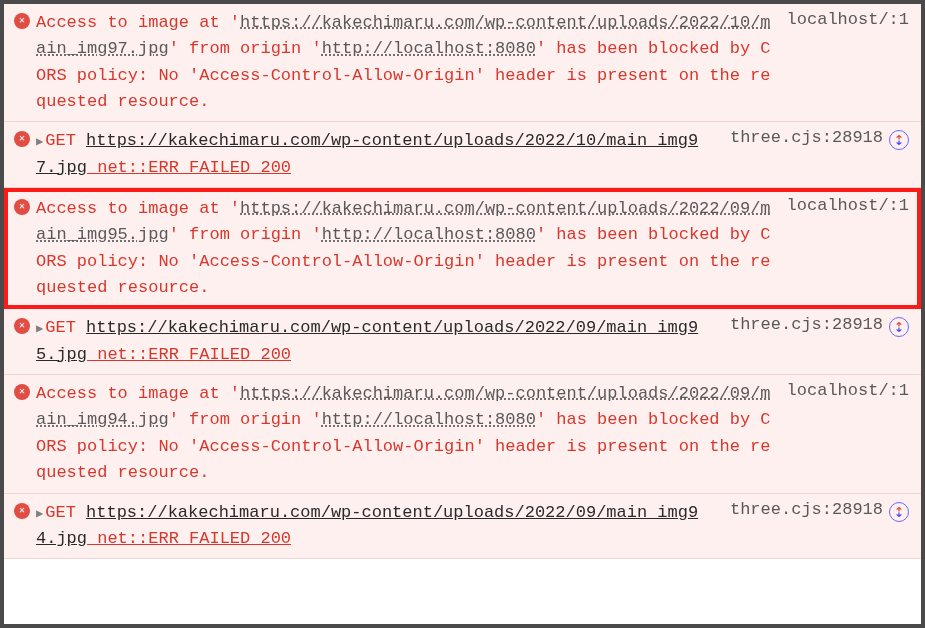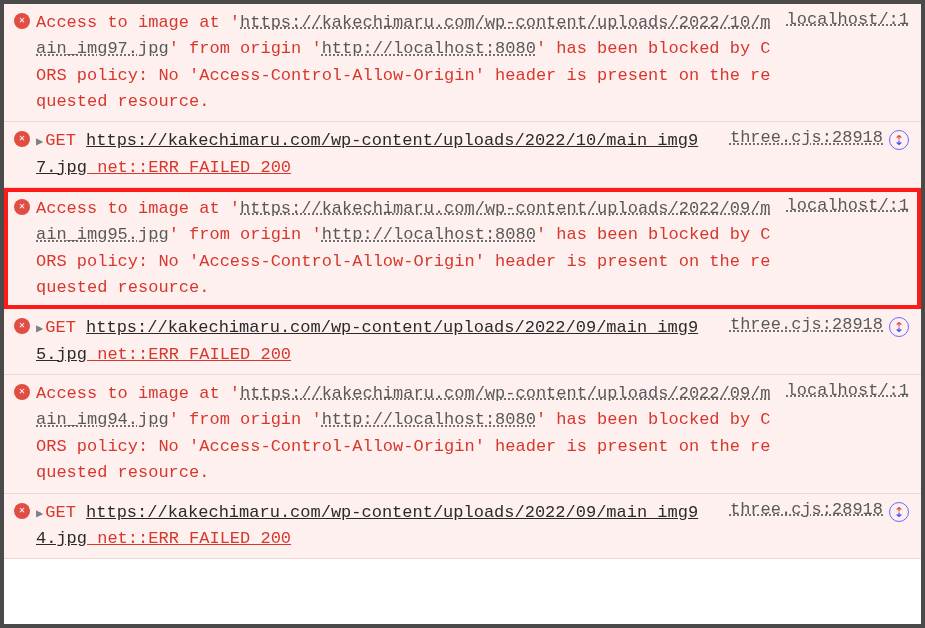--- a/index.html
+++ b/index.html
@@ -77,21 +77,20 @@
     text-decoration: underline;
     text-decoration-style: dotted;
   }
   .msg .getlink {
     color: #2a2a2a;
     text-decoration: underline;
   }
   .source {
     flex: 0 0 auto;
     color: #595959;
-    text-decoration: underline;
     text-decoration-style: dotted;
     margin-left: 12px;
     white-space: nowrap;
   }
   .arrow {
     color: #808080;
     font-size: 12px;
     margin-right: 2px;
   }
   .statuscode { color: #d8372c; text-decoration: underline; }

